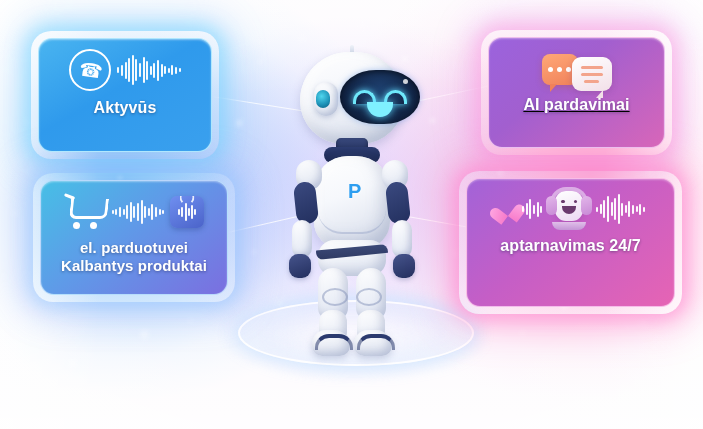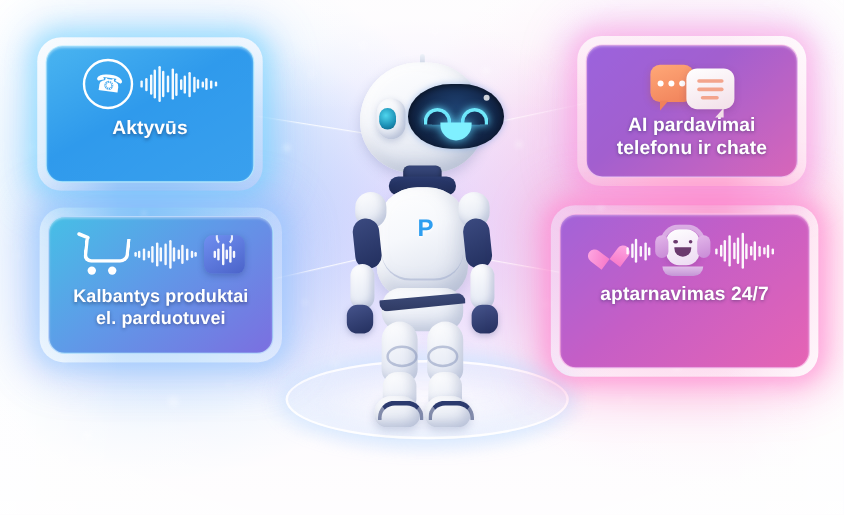--- a/index.html
+++ b/index.html
@@ -61,21 +61,21 @@
   #card-products .inner{background:linear-gradient(140deg,#46bfe6 0%,#5f9ae8 45%,#7b6fe0 100%);
      border:1px solid rgba(200,230,255,.85);
      box-shadow:inset 0 1px 2px rgba(255,255,255,.4);}
   #card-products .halo{box-shadow:0 0 18px 6px rgba(140,200,255,.45),0 0 34px 14px rgba(150,160,250,.25);}
   #card-products .card-title{font-size:15px;margin-top:6px;}
 
   
   #card-chat{left:488px;top:37px;width:177px;height:111px;}
   #card-chat .inner{background:linear-gradient(140deg,#9b63dd 0%,#a25fcf 40%,#d866b9 100%);
      border:1px solid rgba(255,215,245,.8);
-     box-shadow:inset 0 1px 2px rgba(255,255,255,.35);}
+     box-shadow:inset 0 1px 2px rgba(255,255,255,.35);text-decoration:underline;}
   #card-chat .halo{box-shadow:0 0 18px 6px rgba(255,150,220,.45),0 0 34px 14px rgba(215,130,240,.26);}
   #card-chat .card-title{font-size:16px;margin-top:6px;}
 
   
   #card-support{left:466px;top:178px;width:209px;height:129px;}
   #card-support .inner{background:linear-gradient(140deg,#a263d8 0%,#c55ec6 45%,#e664b4 100%);
      border:1px solid rgba(255,205,240,.85);
      box-shadow:inset 0 1px 2px rgba(255,255,255,.35);}
   #card-support .halo{box-shadow:0 0 18px 6px rgba(255,130,205,.55),0 0 36px 16px rgba(255,120,195,.28);}
   #card-support .card-title{font-size:16px;margin-top:4px;}
@@ -392,22 +392,22 @@
               <i style="height:5.3999999999999995px"></i>
               <i style="height:10.799999999999999px"></i>
               <i style="height:18px"></i>
               <i style="height:8.1px"></i>
               <i style="height:13.5px"></i>
               <i style="height:6.3px"></i>
             </div>
         </div>
       </div>
       <div class="card-title">
+        <div>el. parduotuvei</div>
         <div>Kalbantys produktai</div>
-        <div>el. parduotuvei</div>
       </div>
     </div>
   </div>
 
   <div class="card" id="card-chat">
     <div class="halo"></div>
     <div class="inner">
       <div class="icon-row" style="gap:0;">
         <div class="bubble-a">
           <i></i>
@@ -415,21 +415,20 @@
             <i></i>
         </div>
         <div class="bubble-b">
           <i style="width:22px;"></i>
             <i style="width:22px;"></i>
             <i style="width:15px;"></i>
         </div>
       </div>
       <div class="card-title">
         <div>AI pardavimai</div>
-        <div>telefonu ir chate</div>
       </div>
     </div>
   </div>
 
   <div class="card" id="card-support">
     <div class="halo"></div>
     <div class="inner">
       <div class="icon-row" style="gap:4px;height:48px;margin-top:6px;">
         <div class="heart"></div>
         <div class="wave" style="height:20px;">

